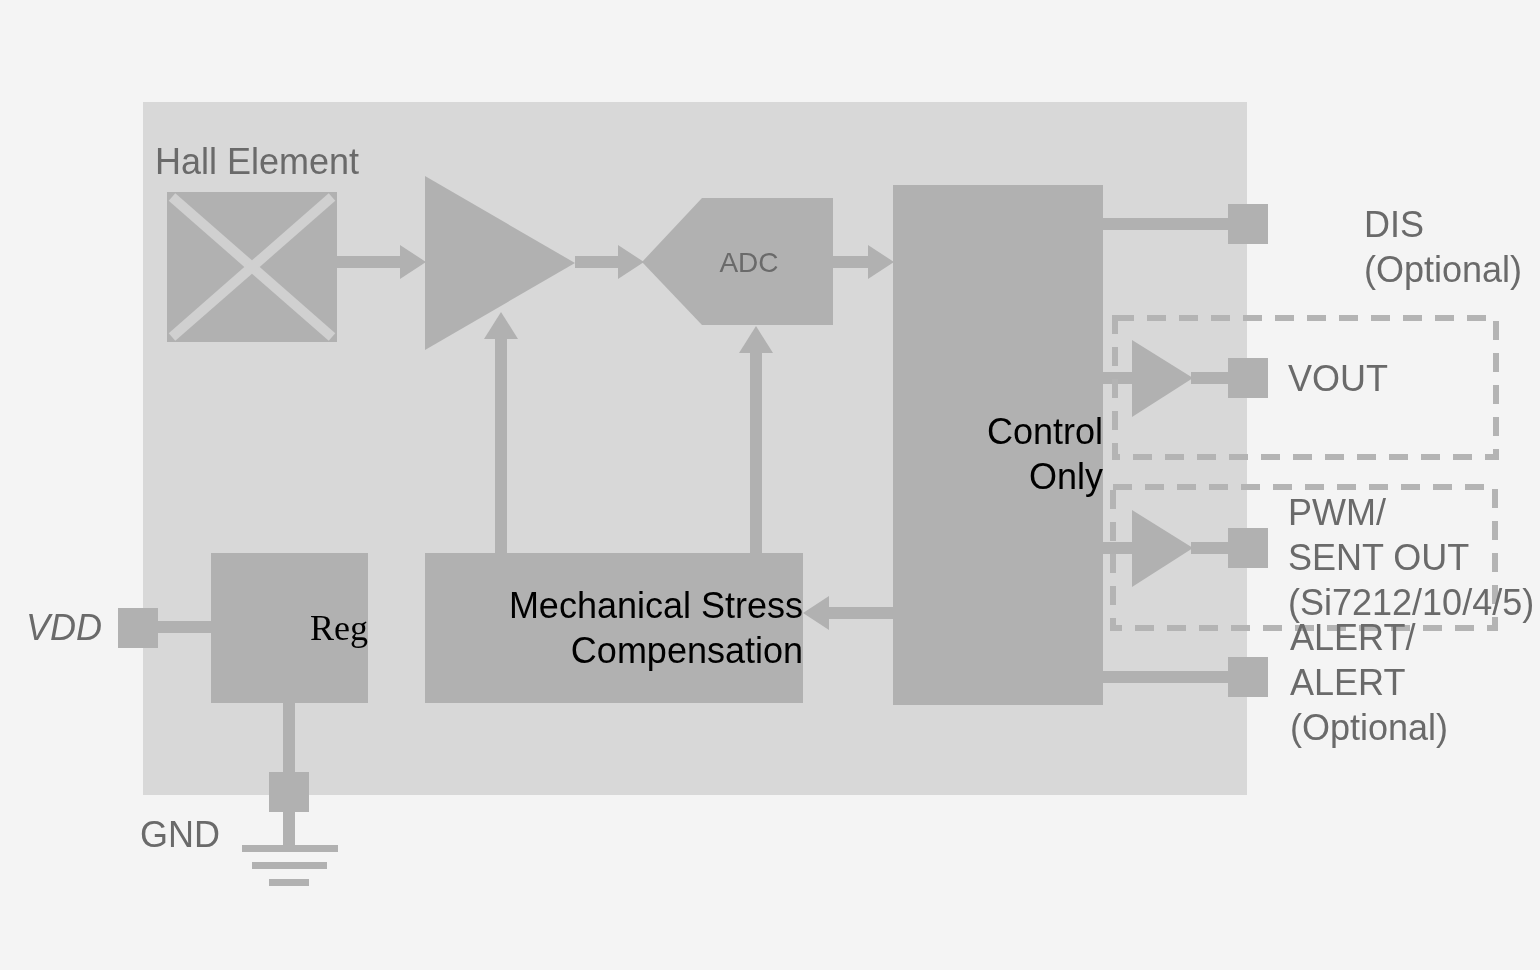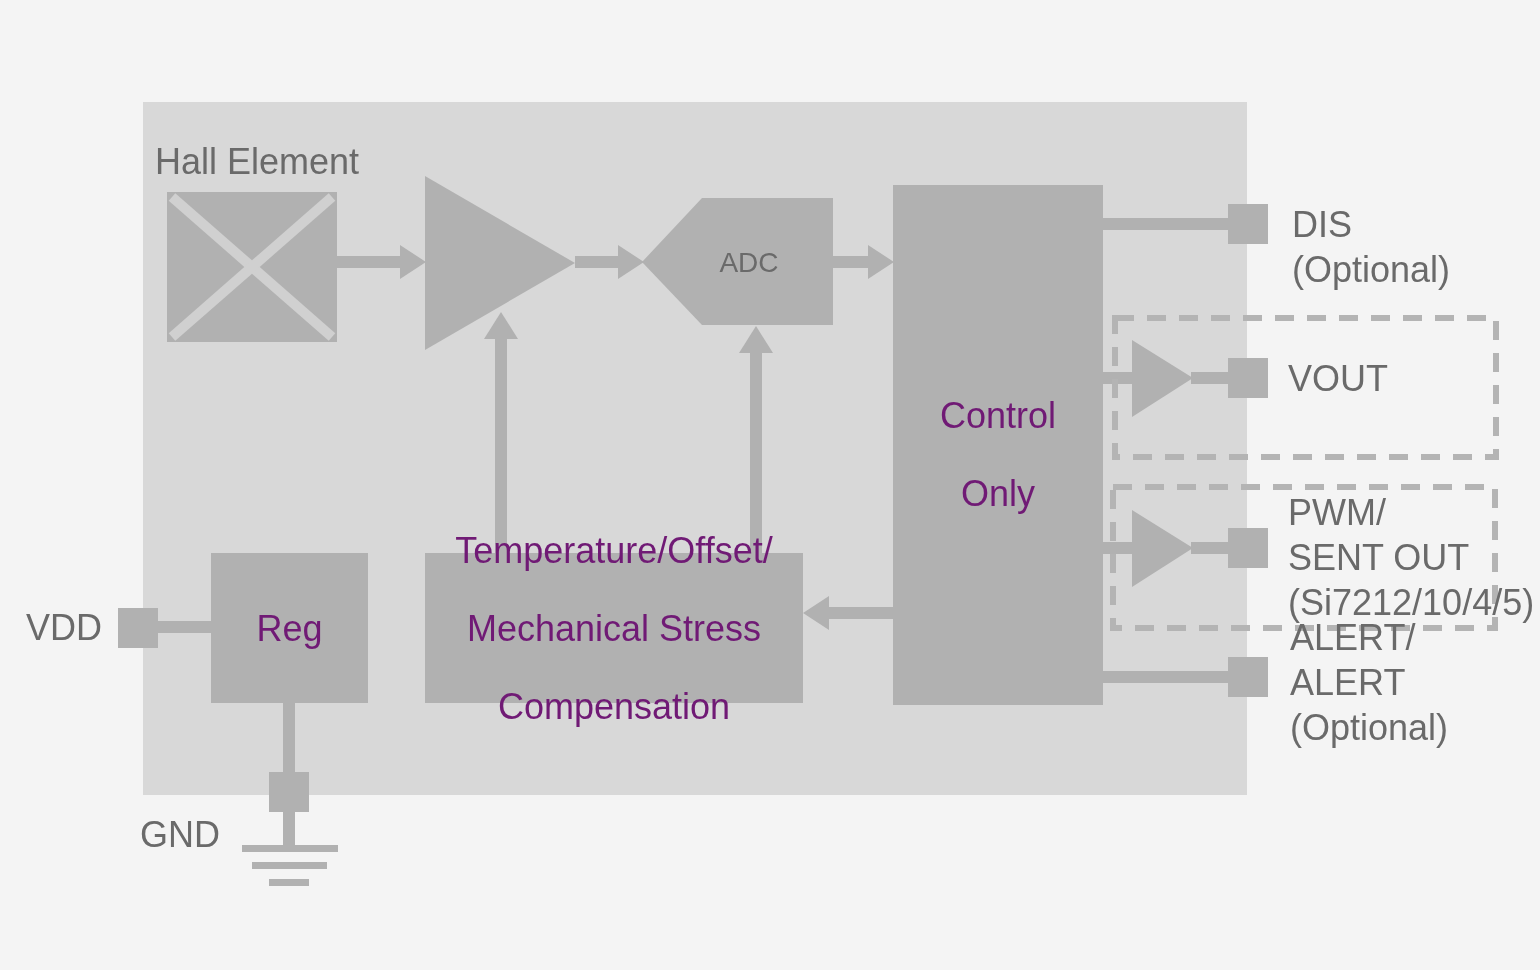--- a/index.html
+++ b/index.html
@@ -47,27 +47,26 @@
     font-size: 36px;
     line-height: 45px;
     color: #6a6a6a;
     white-space: nowrap;
   }
   .box {
     position: absolute;
     background: #b1b1b1;
     display: flex;
     flex-direction: column;
-    align-items: center;
+    align-items: flex-end;
     justify-content: center;
     text-align: center;
     font-size: 36px;
     line-height: 45px;
-    color: #701a75;
-    gap: 33px;
+    color: #000000;
   }
   .adc-label {
     position: absolute;
     left: 664px;
     top: 240px;
     width: 170px;
     text-align: center;
     font-size: 28px;
     line-height: 45px;
     color: #6a6a6a;
@@ -84,20 +83,21 @@
     left: 425px;
     top: 553px;
     width: 378px;
     height: 150px;
   }
   .reg-box {
     left: 211px;
     top: 553px;
     width: 157px;
     height: 150px;
+    font-family: Liberation Serif, serif;
   }
   .pinlab span { display: block; }
 </style>
 </head>
 <body>
 
 <div class="stage">
 
   <div class="chip"></div>
 
@@ -164,33 +164,32 @@
   <div class="t" style="left:155px; top:139px;">Hall Element</div>
 
   <div class="adc-label">ADC</div>
 
   <div class="box ctrl-box">
     <span>Control</span>
     <span>Only</span>
   </div>
 
   <div class="box comp-box">
-    <span>Temperature/Offset/</span>
     <span>Mechanical Stress</span>
     <span>Compensation</span>
   </div>
 
   <div class="box reg-box">
     <span>Reg</span>
   </div>
 
-  <div class="t" style="left:26px; top:605px;">VDD</div>
+  <div class="t" style="left:26px; top:605px;font-style:italic;">VDD</div>
   <div class="t" style="left:140px; top:812px;">GND</div>
 
-  <div class="t pinlab" style="left:1292px; top:202px;">
+  <div class="t pinlab" style="left:1364px; top:202px;">
     <span>DIS</span>
     <span>(Optional)</span>
   </div>
 
   <div class="t pinlab" style="left:1288px; top:356px;">
     <span>VOUT</span>
   </div>
 
   <div class="t pinlab" style="left:1288px; top:490px;">
     <span>PWM/</span>

